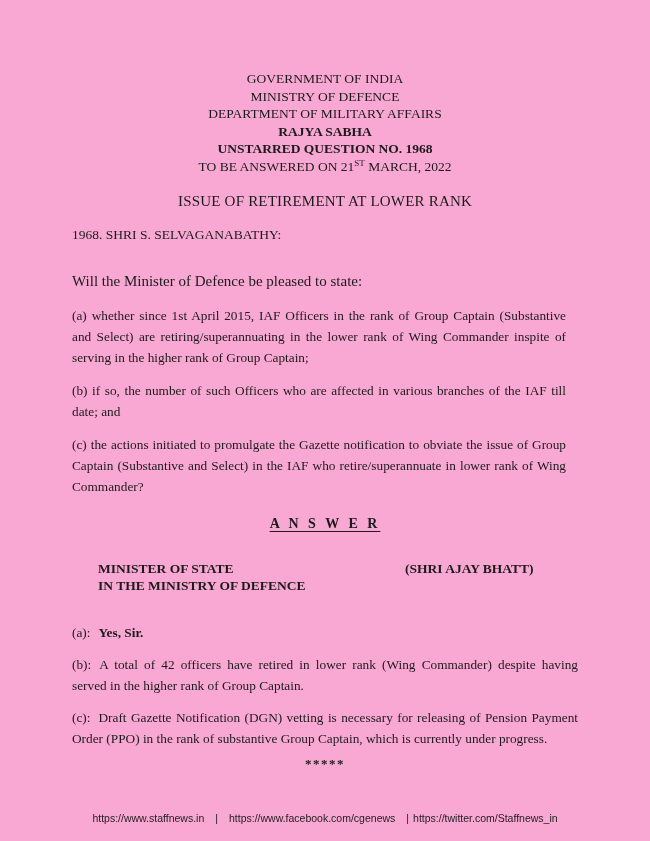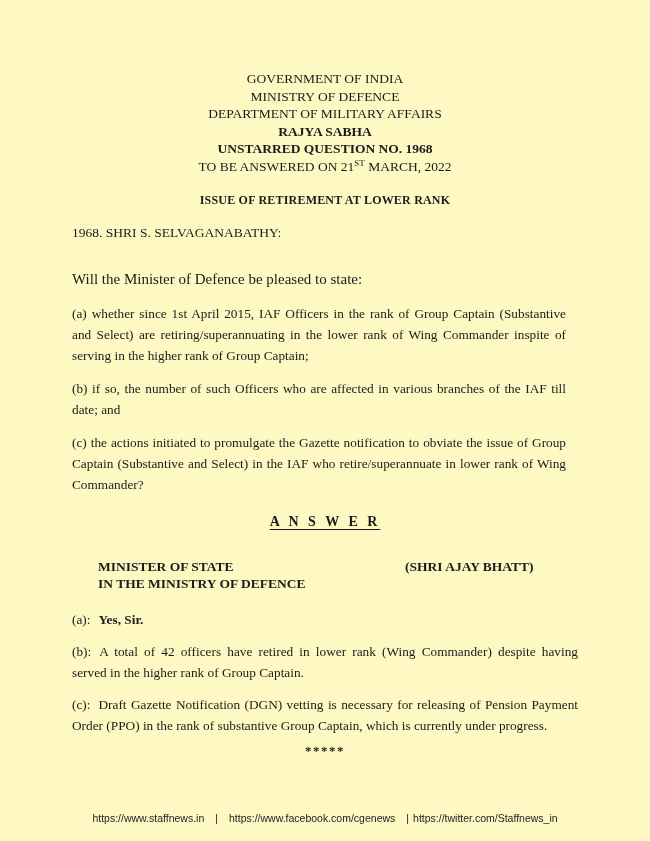--- a/index.html
+++ b/index.html
@@ -5,21 +5,21 @@
   html, body {
     margin: 0;
     padding: 0;
     background: #e9e9e9;
   }
   .page {
     position: relative;
     width: 650px;
     height: 841px;
     margin: 0 auto;
-    background: #fef9c3;
+    background: #f9a8d4;
     color: #1b1b1b;
     font-family: "Liberation Serif", serif;
     overflow: hidden;
   }
   .content {
     padding: 70px 72px 0 72px;
   }
   .doc-header {
     text-align: center;
     font-size: 13.5px;
@@ -28,22 +28,22 @@
   .doc-header .hline { margin: 0; }
   .doc-header .bold { font-weight: bold; }
   sup {
     font-size: 9px;
     vertical-align: super;
     line-height: 0;
   }
   .doc-title {
     margin-top: 18px;
     text-align: center;
-    font-weight: bold;
-    font-size: 12px;
+    font-weight: normal;
+    font-size: 15px;
     letter-spacing: 0.2px;
   }
   .q-asker {
     margin-top: 17px;
     font-size: 13.5px;
   }
   .q-intro {
     margin-top: 30px;
     font-size: 15px;
   }
@@ -76,21 +76,21 @@
     left: 333px;
     top: 0;
     white-space: nowrap;
   }
   .ans-para {
     margin: 11px 0 0 0;
     font-size: 13.3px;
     line-height: 21px;
     text-align: justify;
   }
-  .ans-para-a { margin-top: 17px; }
+  .ans-para-a { margin-top: 28px; }
   .ans-label { padding-right: 8px; }
   .bold-text { font-weight: bold; }
   .end-mark {
     margin-top: 7px;
     text-align: center;
     font-weight: bold;
     font-size: 13px;
     letter-spacing: 1.5px;
   }
   .doc-footer {

